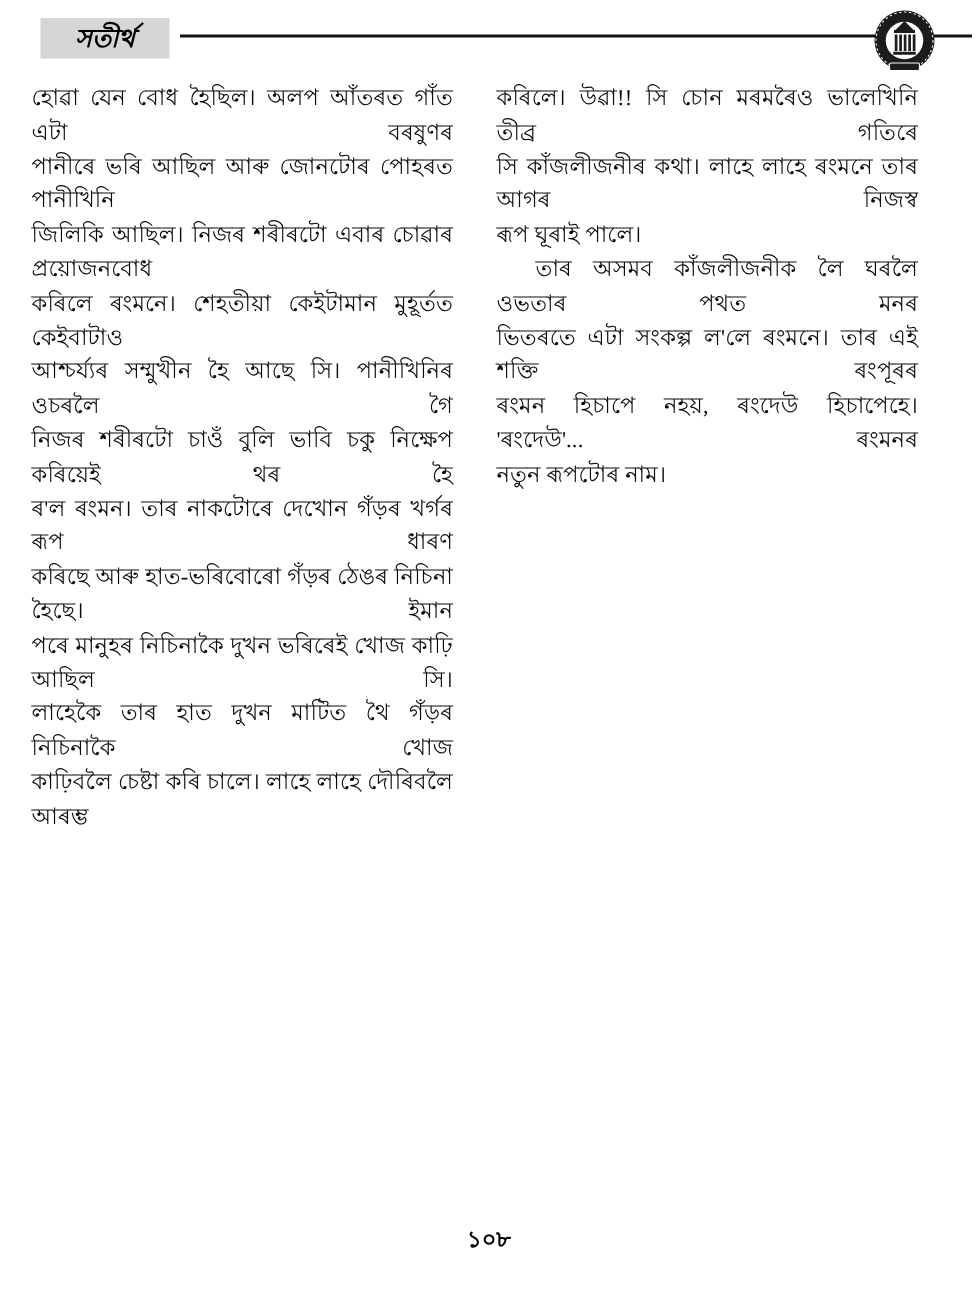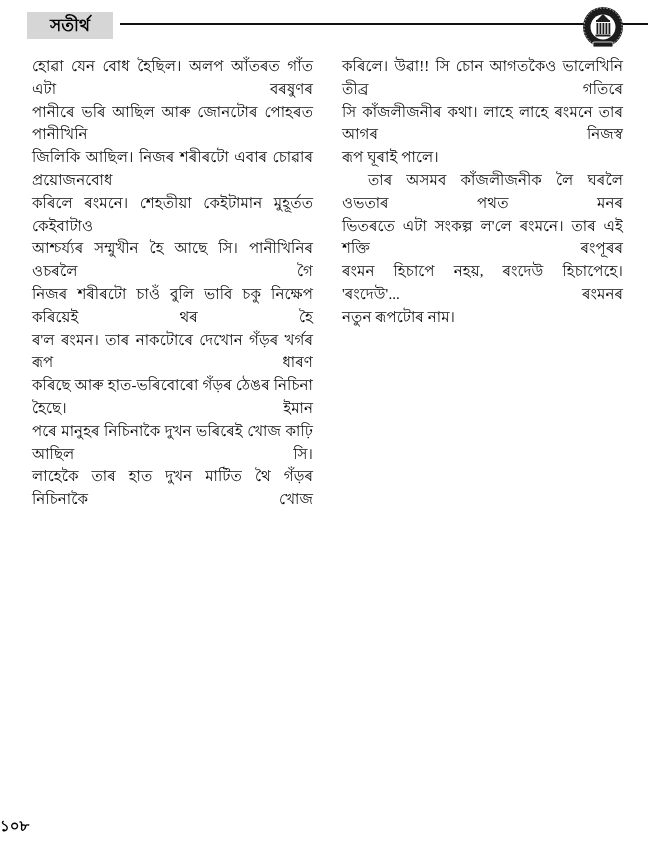--- a/index.html
+++ b/index.html
@@ -12,57 +12,58 @@
     color: #000;
     overflow: hidden;
   }
   
   .title-box {
     position: absolute;
     left: 27px; top: 12px;
     width: 86px; height: 27px;
     background: #d6d6d6;
     display: flex; align-items: center; justify-content: center;
-    font-size: 17px; font-weight: bold; color: #000;
+    font-size: 17px; font-weight: bold; color: #000; font-style: italic;
   }
   .header-rule {
     position: absolute;
     left: 120px; top: 23px;
     width: 528px; height: 2px;
     background: #101010;
   }
   .emblem {
     position: absolute;
     left: 582px; top: 5px;
     width: 44px; height: 46px;
   }
   
   .columns {
     position: absolute;
-    left: 32px; top: 55px;
+    left: 21px; top: 55px;
     width: 591px;
     display: flex;
     gap: 29px;
   }
   .col { width: 289px; }
   .tline {
     font-size: 15px;
     line-height: 22.8px;
     text-align: justify;
     text-align-last: justify;
     color: #0a0a0a;
     letter-spacing: 0.1px;
   }
   .tline.end { text-align-last: left; font-family: Liberation Serif, serif; }
   .tline.indent { text-indent: 26px; }
   
   .page-number {
     position: absolute;
     left: 0; bottom: 22px;
     width: 100%;
+    text-align: center;
     font-size: 15px;
     font-weight: bold;
     color: #000;
   }
 </style>
 </head>
 <body>
 
 <div class="page">
 
@@ -97,23 +98,24 @@
         <div class="tline">হোৱা যেন বোধ হৈছিল। অলপ আঁতৰত গাঁত এটা বৰষুণৰ</div>
         <div class="tline">পানীৰে ভৰি আছিল আৰু জোনটোৰ পোহৰত পানীখিনি</div>
         <div class="tline">জিলিকি আছিল। নিজৰ শৰীৰটো এবাৰ চোৱাৰ প্ৰয়োজনবোধ</div>
         <div class="tline">কৰিলে ৰংমনে। শেহতীয়া কেইটামান মুহূৰ্তত কেইবাটাও</div>
         <div class="tline">আশ্চৰ্য্যৰ সম্মুখীন হৈ আছে সি। পানীখিনিৰ ওচৰলৈ গৈ</div>
         <div class="tline">নিজৰ শৰীৰটো চাওঁ বুলি ভাবি চকু নিক্ষেপ কৰিয়েই থৰ হৈ</div>
         <div class="tline">ৰ'ল ৰংমন। তাৰ নাকটোৰে দেখোন গঁড়ৰ খৰ্গৰ ৰূপ ধাৰণ</div>
         <div class="tline">কৰিছে আৰু হাত-ভৰিবোৰো গঁড়ৰ ঠেঙৰ নিচিনা হৈছে। ইমান</div>
         <div class="tline">পৰে মানুহৰ নিচিনাকৈ দুখন ভৰিৰেই খোজ কাঢ়ি আছিল সি।</div>
         <div class="tline">লাহেকৈ তাৰ হাত দুখন মাটিত থৈ গঁড়ৰ নিচিনাকৈ খোজ</div>
+        <div class="tline">কাঢ়িবলৈ চেষ্টা কৰি চালে। লাহে লাহে দৌৰিবলৈ আৰম্ভ</div>
       </div>
     <div class="col">
-        <div class="tline">কৰিলে। উৱা!! সি চোন আগতকৈও ভালেখিনি তীব্ৰ গতিৰে</div>
+        <div class="tline">কৰিলে। উৱা!! সি চোন মৰমৰৈও ভালেখিনি তীব্ৰ গতিৰে</div>
         <div class="tline">সি কাঁজলীজনীৰ কথা। লাহে লাহে ৰংমনে তাৰ আগৰ নিজস্ব</div>
         <div class="tline end">ৰূপ ঘূৰাই পালে।</div>
         <div class="tline indent">তাৰ অসমব কাঁজলীজনীক লৈ ঘৰলৈ ওভতাৰ পথত মনৰ</div>
         <div class="tline">ভিতৰতে এটা সংকল্প ল'লে ৰংমনে। তাৰ এই শক্তি ৰংপূৰৰ</div>
         <div class="tline">ৰংমন হিচাপে নহয়, ৰংদেউ হিচাপেহে। 'ৰংদেউ'... ৰংমনৰ</div>
         <div class="tline end">নতুন ৰূপটোৰ নাম।</div>
       </div>
   </div>
 
   <div class="page-number">১০৮</div>

